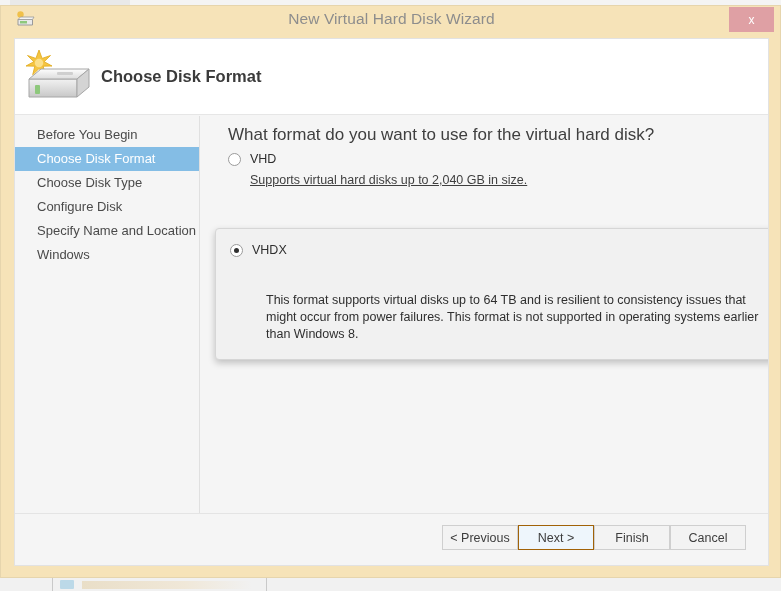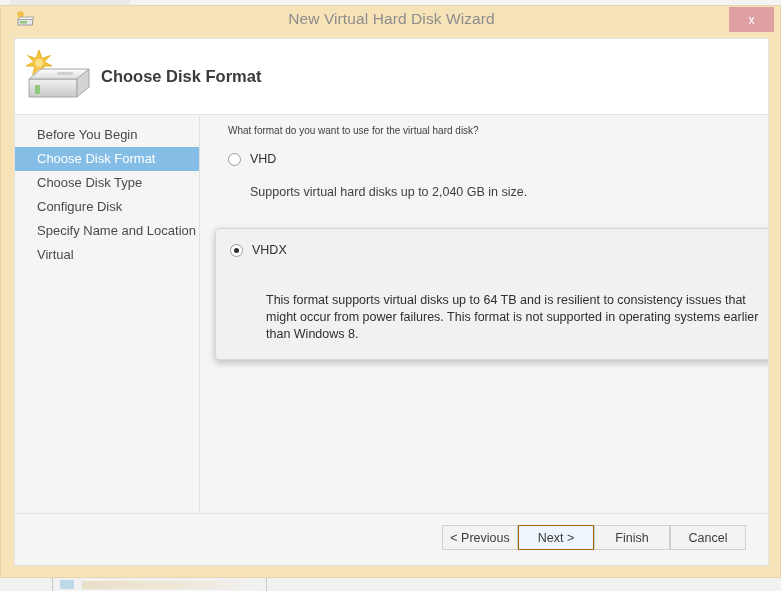--- a/index.html
+++ b/index.html
@@ -171,21 +171,21 @@
   .content {
     position: absolute;
     left: 185px; top: 0;
     width: 568px;
     height: 449px;
     background: #f5f5f5;
   }
   .question {
     position: absolute;
     left: 28px; top: 9px;
-    font-size: 10px;
+    font-size: 17px;
     color: #3f3f3f;
     white-space: nowrap;
   }
 
   .option-row {
     position: absolute;
     left: 28px;
     display: flex;
     align-items: center;
     gap: 9px;
@@ -213,21 +213,21 @@
     font-size: 12.5px;
     color: #2f2f2f;
   }
   .option-desc {
     position: absolute;
     left: 50px;
     font-size: 12.5px;
     color: #3f3f3f;
     line-height: 16px;
   }
-  .desc-vhd { top: 68px; width: 480px; }
+  .desc-vhd { top: 56px; width: 480px; text-decoration: underline; }
 
   
   .overlay-panel {
     position: absolute;
     left: 15px; top: 112px;
     width: 565px;
     padding: 14px 18px 16px 14px;
     background: #f1f1f1;
     border: 1px solid #d6d6d6;
     border-radius: 4px;
@@ -338,21 +338,21 @@
 
     <div class="body">
 
       <div class="sidebar">
         <div class="sidebar-list">
           <div class="sidebar-item">Before You Begin</div>
           <div class="sidebar-item selected">Choose Disk Format</div>
           <div class="sidebar-item">Choose Disk Type</div>
           <div class="sidebar-item">Configure Disk</div>
           <div class="sidebar-item">Specify Name and Location</div>
-          <div class="sidebar-item">Virtual</div>
+          <div class="sidebar-item">Windows</div>
         </div>
       </div>
       <div class="sidebar-divider"></div>
 
       <div class="content">
         <div class="question">What format do you want to use for the virtual hard disk?</div>
 
         <div class="option-row option-vhd">
           <span class="radio"></span>
           <span class="option-label">VHD</span>

